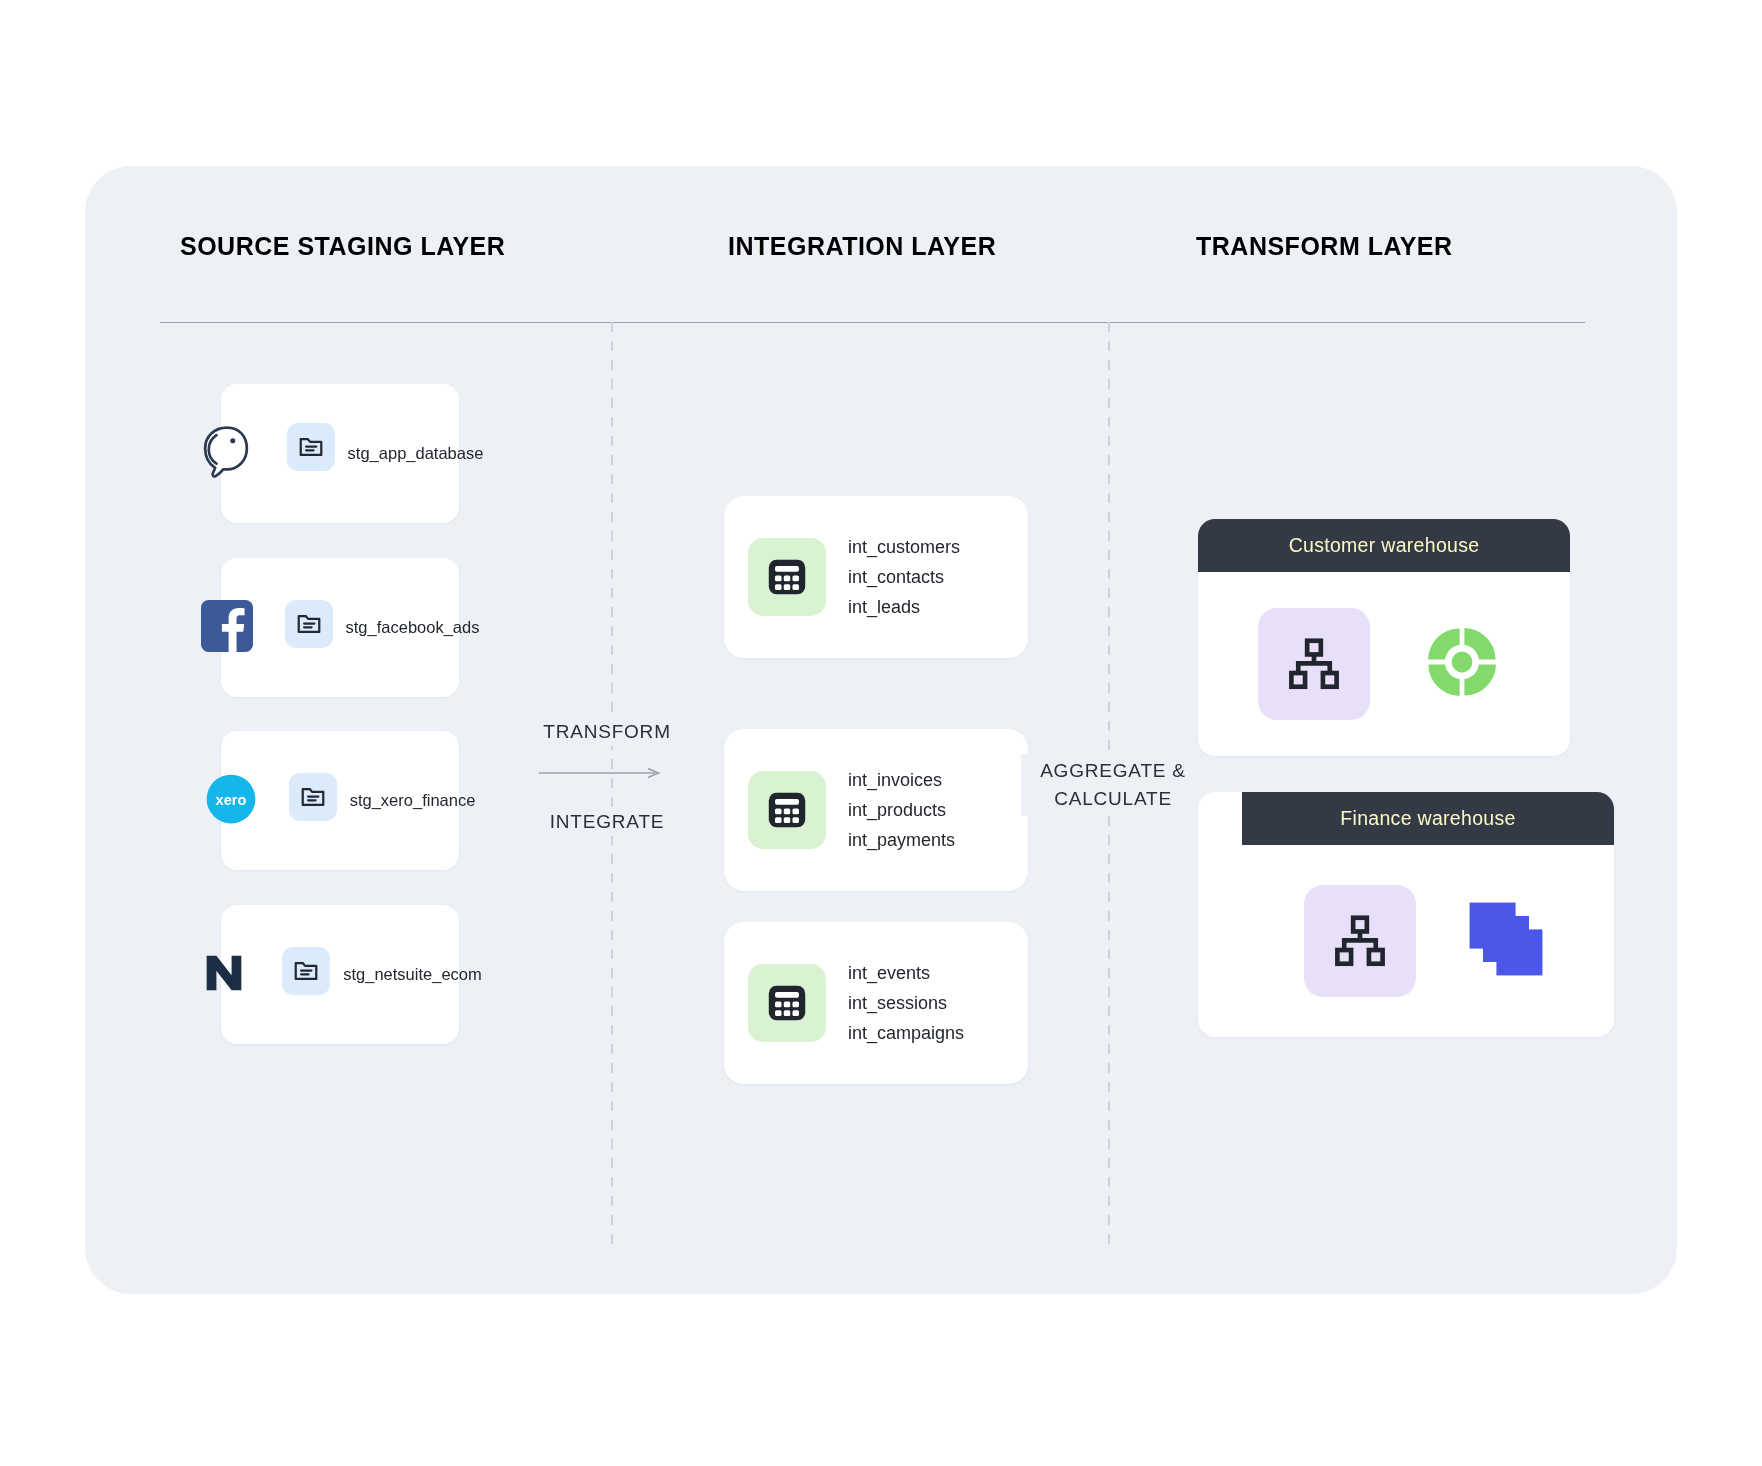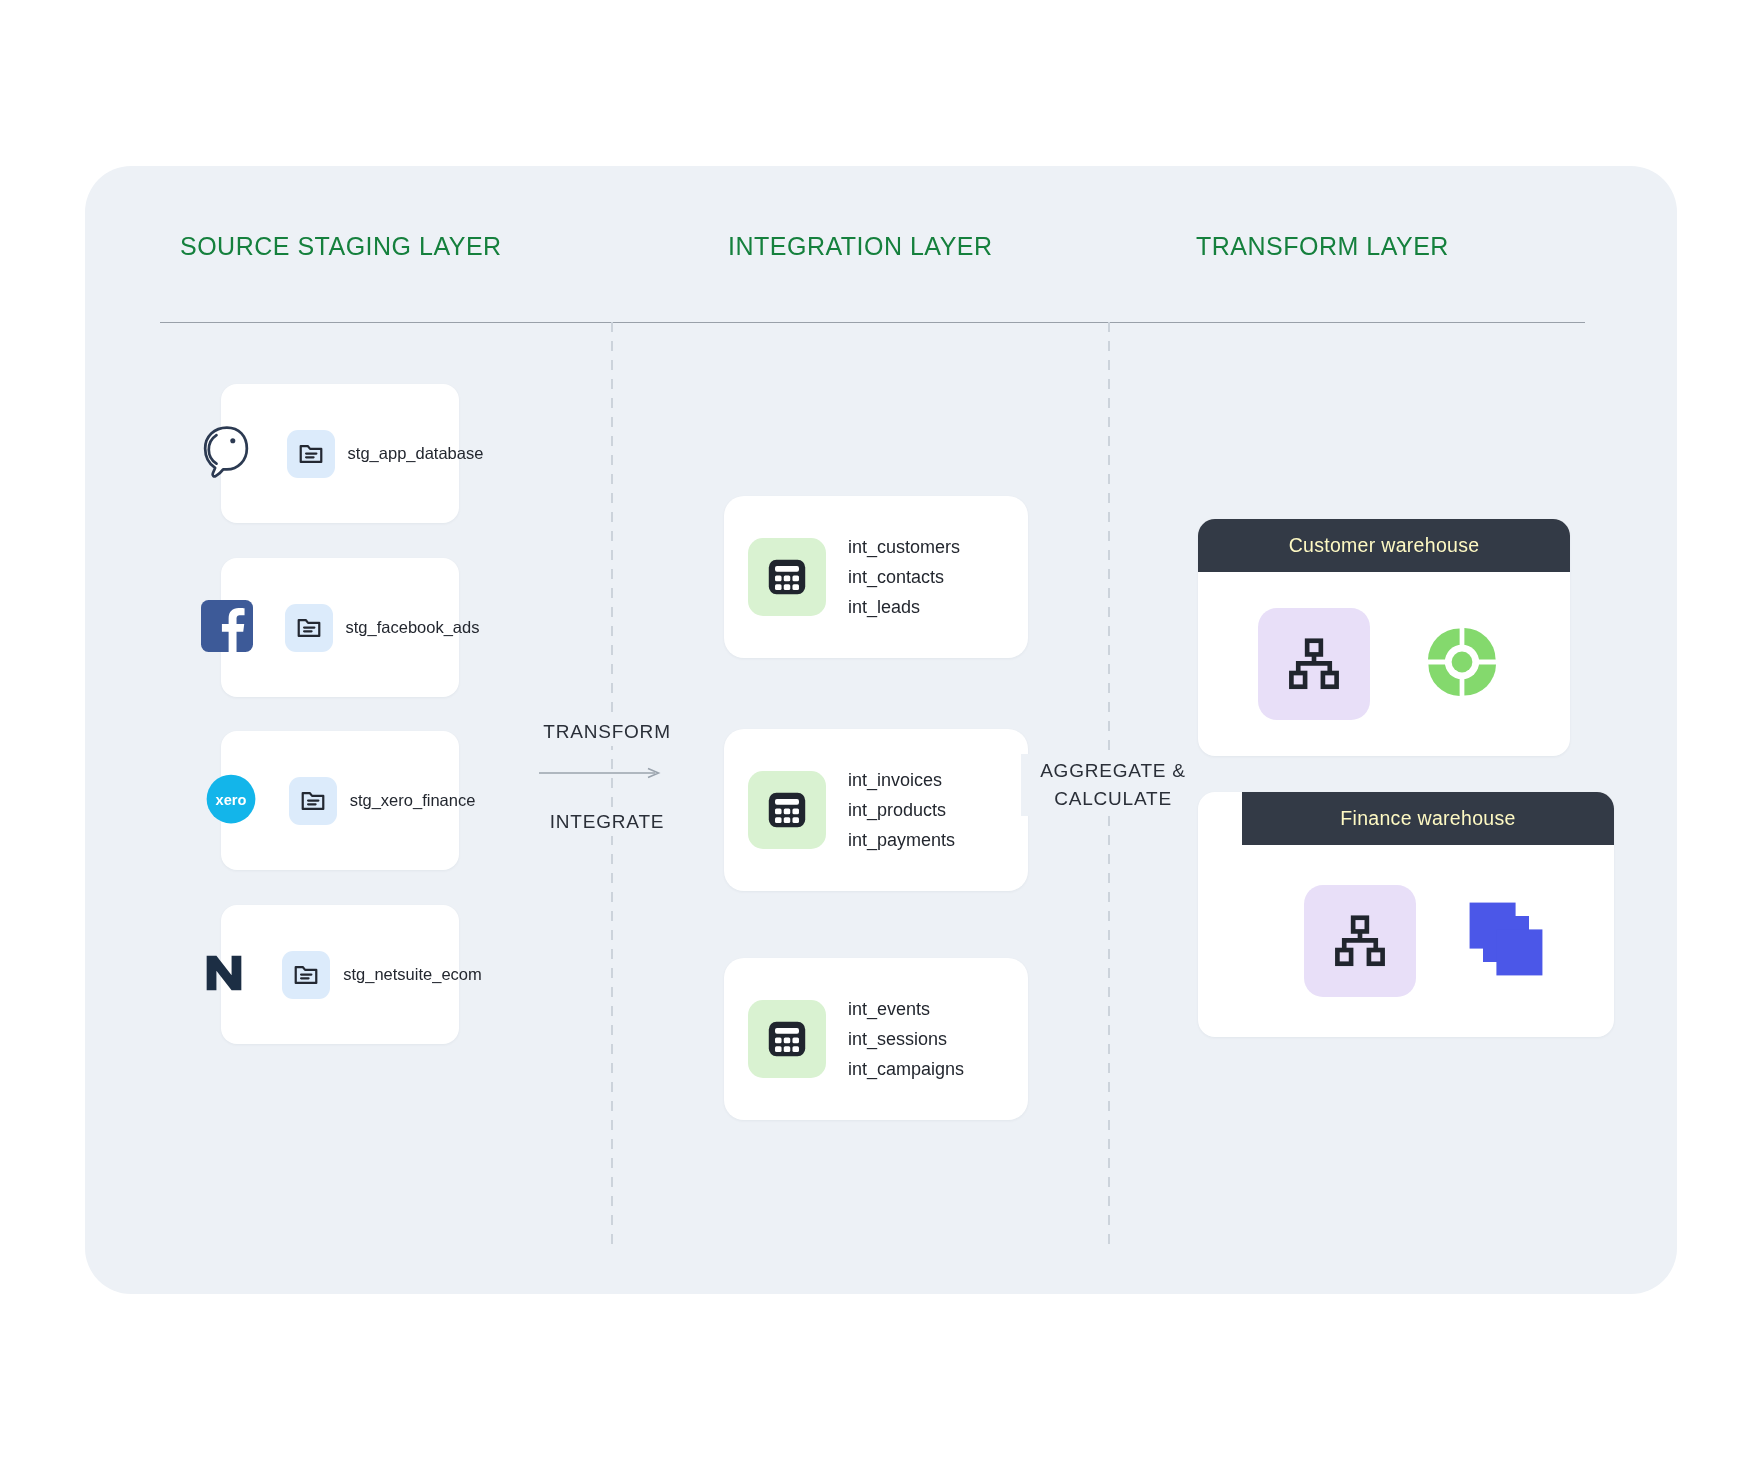--- a/index.html
+++ b/index.html
@@ -7,39 +7,39 @@
     width:1762px;height:1466px;position:relative;overflow:hidden;
     background:#ffffff;
     font-family:"Liberation Sans",sans-serif;
     color:#23272f;
   }
   .panel{
     position:absolute;left:85px;top:166px;width:1592px;height:1128px;
     background:#edf1f6;border-radius:46px;
   }
   .col-title{
-    position:absolute;top:66px;font-size:25px;font-weight:400;
-    color:#15803d;letter-spacing:.5px;white-space:nowrap;
+    position:absolute;top:66px;font-size:25px;font-weight:700;
+    color:#000000;letter-spacing:.5px;white-space:nowrap;
   }
   .t1{left:95px}.t2{left:643px}.t3{left:1111px}
   .rule{position:absolute;left:75px;top:156px;width:1425px;height:1px;background:#99a0a9;}
   .vdash{
     position:absolute;top:156px;height:924px;width:2px;
     background:repeating-linear-gradient(to bottom,#ccd3db 0 10px,transparent 10px 19px);
   }
   .v1{left:526px}.v2{left:1023px}
 
   .card{background:#ffffff;box-shadow:0 1px 3px rgba(25,35,55,.05);}
 
   
   .stg-card{
     position:absolute;left:136px;width:238px;height:139px;border-radius:16px;
     display:flex;flex-direction:row;align-items:center;justify-content:center;gap:13px;
   }
-  .stg-icons{display:flex;align-items:center;gap:32px;}
+  .stg-icons{display:flex;align-items:flex-start;gap:32px;}
   .tile{display:flex;align-items:center;justify-content:center;}
   .tile-blue{width:48px;height:48px;background:#dcebfb;border-radius:11px;}
   .stg-label{font-size:16.5px;color:#23272f;}
 
   
   .int-card{
     position:absolute;left:639px;width:304px;height:162px;border-radius:20px;
     display:flex;align-items:center;padding-left:24px;box-sizing:border-box;
   }
   .tile-green{width:78px;height:78px;background:#d9f2d1;border-radius:15px;flex:0 0 auto;}
@@ -203,21 +203,21 @@
           <use href="#sym-table"></use>
         </svg>
     </span>
     <div class="int-lines">
       <div>int_invoices</div>
       <div>int_products</div>
       <div>int_payments</div>
     </div>
   </div>
 
-  <div class="card int-card" style="top:792px">
+  <div class="card int-card" style="top:756px">
     <span class="tile tile-green">
       <svg width="46" height="46">
           <use href="#sym-table"></use>
         </svg>
     </span>
     <div class="int-lines">
       <div>int_events</div>
       <div>int_sessions</div>
       <div>int_campaigns</div>
     </div>

